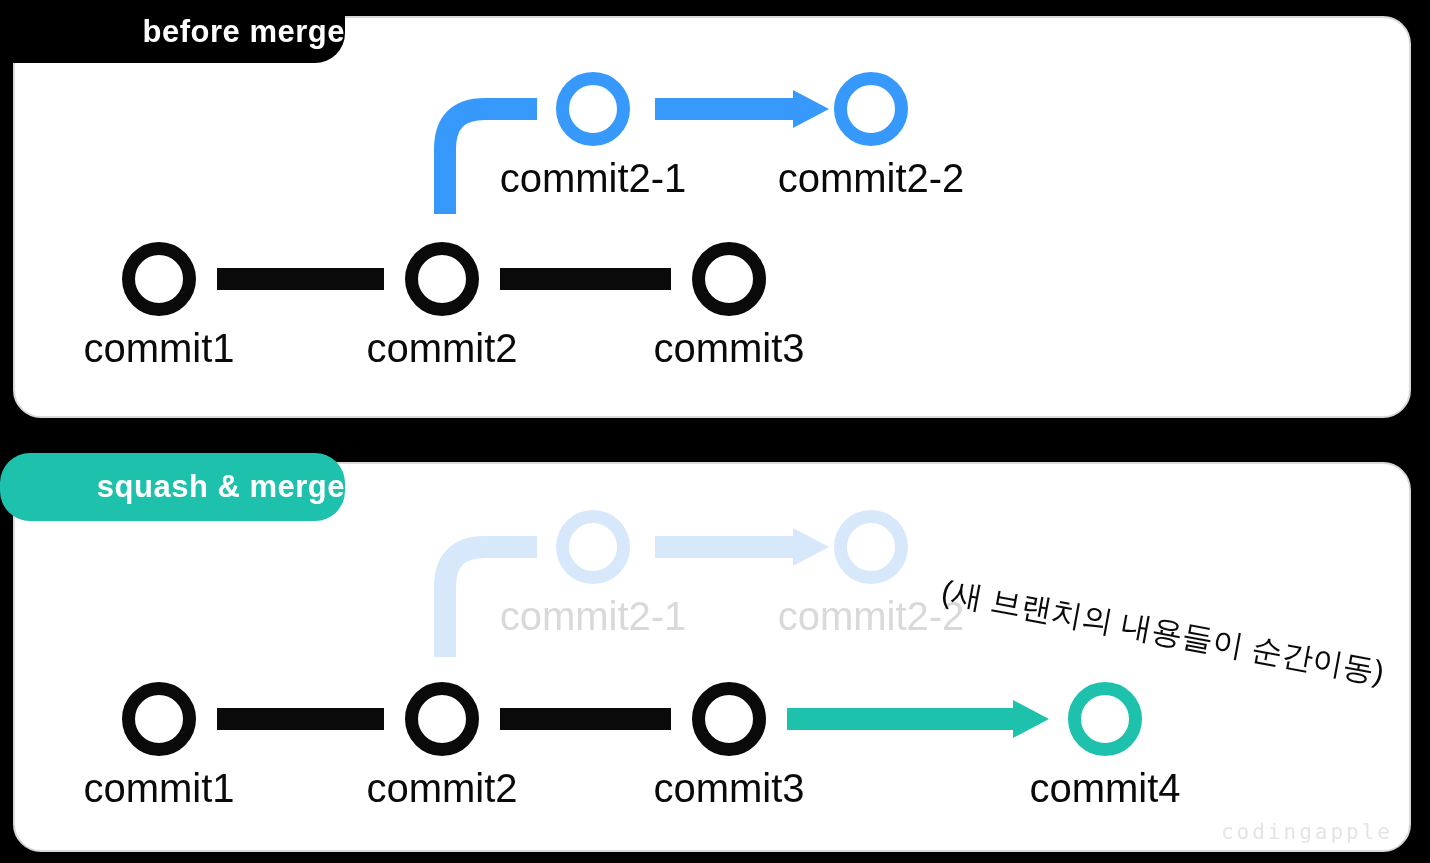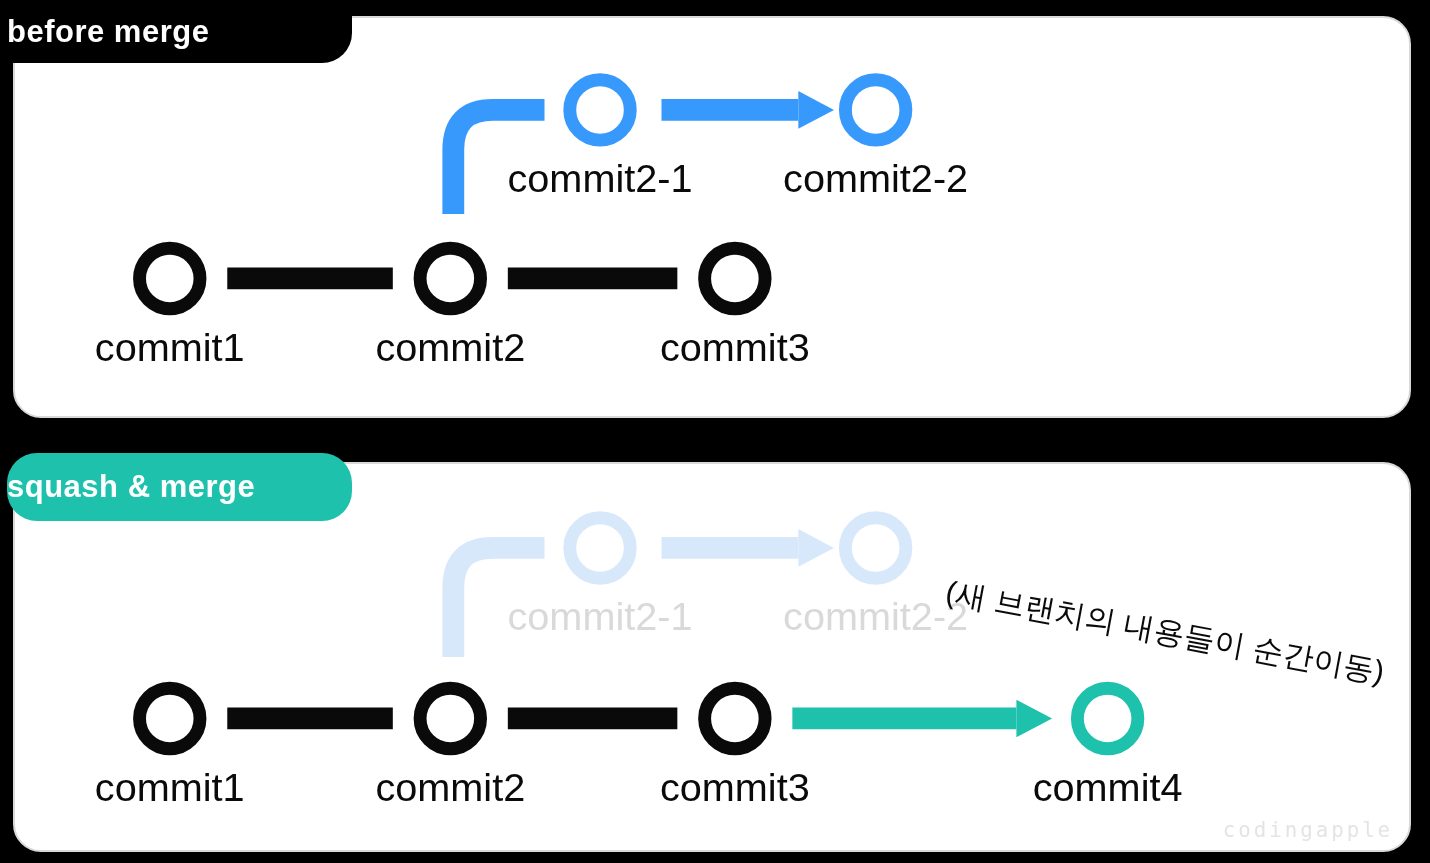--- a/index.html
+++ b/index.html
@@ -16,39 +16,37 @@
     overflow: hidden;
   }
   .panel {
     position: absolute;
     left: 13px;
     width: 1398px;
     background: #ffffff;
     border: 2px solid #d9d9d9;
     border-radius: 28px;
     box-sizing: border-box;
-    padding-left: 12px;
   }
   .panel-before { top: 16px;  height: 402px; }
   .panel-squash { top: 462px; height: 390px; }
   .panel svg { display: block; width: 100%; height: 100%; }
 
   .badge {
     position: absolute;
     left: 0;
     width: 345px;
     display: flex;
     align-items: center;
-    justify-content: flex-start;
+    justify-content: flex-end;
     color: #ffffff;
     font-weight: 800;
     font-size: 31px;
     letter-spacing: 0.5px;
     z-index: 5;
-    margin-left: 7px;
   }
   .badge-before {
     top: 0;
     height: 63px;
     background: #000000;
     border-radius: 0 0 30px 0;
   }
   .badge-squash {
     top: 453px;
     height: 68px;

